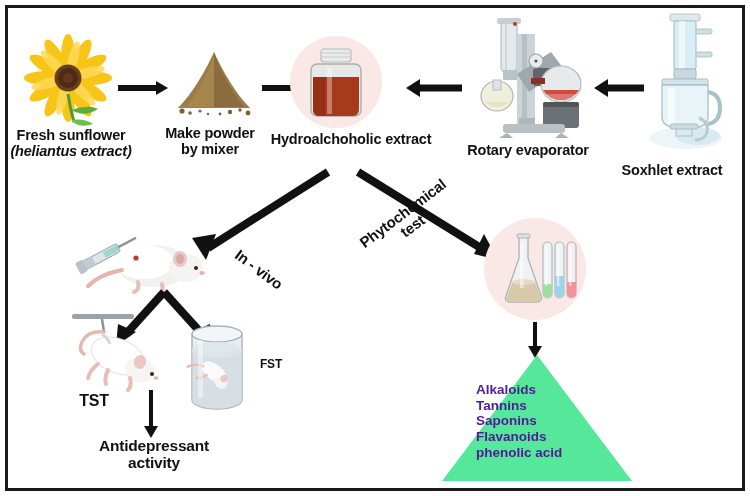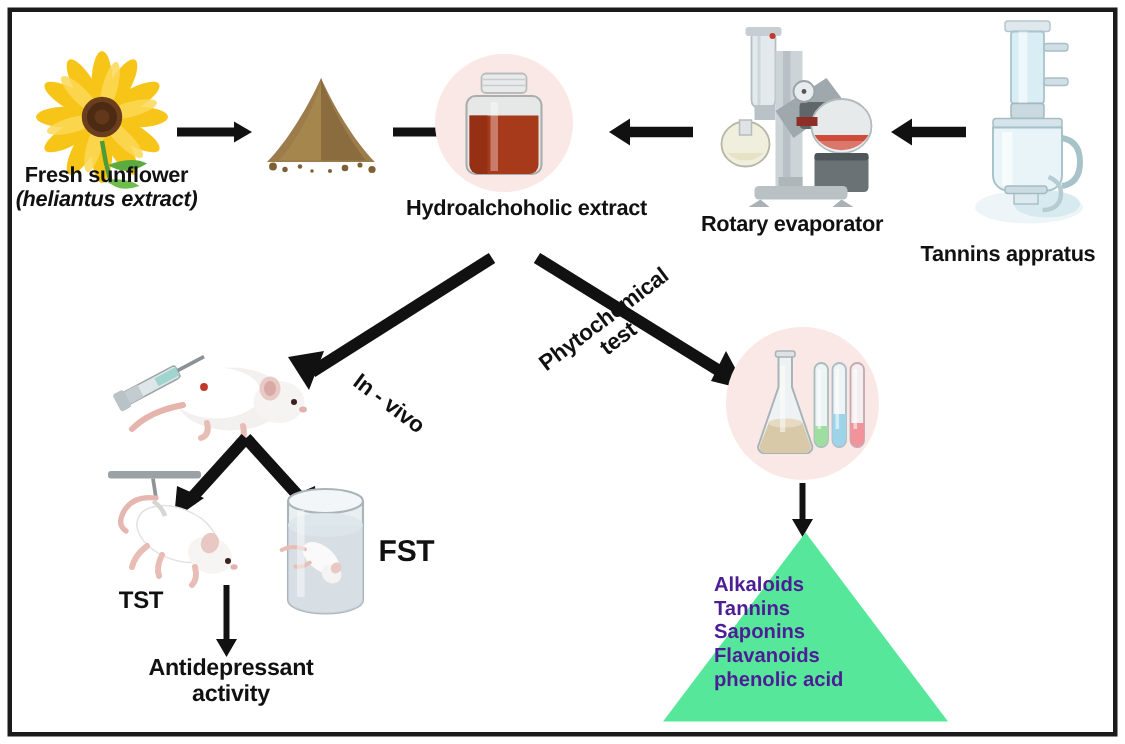--- a/index.html
+++ b/index.html
@@ -171,31 +171,35 @@
       <rect x="16" y="67" width="46" height="6" rx="2" fill="#d4e4ea" stroke="#a7bdc4" stroke-width="1"></rect>
       <path d="M16,73 h46 v32 a10,10 0 0 1 -10,10 h-26 a10,10 0 0 1 -10,-10 z" fill="#e8f4f8" stroke="#a8c2ca" stroke-width="1.3"></path>
       <rect x="22" y="76" width="7" height="36" fill="#ffffff" opacity="0.6"></rect>
       <path d="M62,80 q12,2 12,16 q0,14 -12,16" fill="none" stroke="#a8c2ca" stroke-width="4"></path>
       <path d="M53,106 q10,4 8,14 q-2,8 -12,8" fill="none" stroke="#b5ccd3" stroke-width="3"></path>
       <rect x="30" y="115" width="16" height="9" fill="#dceaef" stroke="#a8c2ca" stroke-width="1"></rect>
       <rect x="24" y="112" width="28" height="5" rx="2" fill="#cadce2" stroke="#a4bac1" stroke-width="0.9"></rect>
     </svg>
   </div>
 
-  <div class="lbl" style="left:0px;top:110px;width:142px;font-size:14.5px;">
+  <div class="lbl" style="left:0px;top:128px;width:142px;font-size:14.5px;">
     <div>Fresh sunflower</div>
     <div class="italic">(heliantus extract)</div>
   </div>
 
+  <div class="lbl" style="left:150px;top:126px;width:120px;font-size:14.5px;">
+    <div>Make powder</div>
+    <div>by mixer</div>
+  </div>
 
   <div class="lbl" style="left:268px;top:132px;width:166px;font-size:14.5px;">Hydroalchoholic extract</div>
 
   <div class="lbl" style="left:445px;top:143px;width:166px;font-size:14.5px;text-align:center;">Rotary evaporator</div>
 
-  <div class="lbl" style="left:602px;top:163px;width:140px;font-size:14.5px;">Tannins appratus</div>
+  <div class="lbl" style="left:602px;top:163px;width:140px;font-size:14.5px;">Soxhlet extract</div>
 
   <div class="node" style="left:186px;top:168px;">
     <svg width="148" height="92" viewBox="0 0 148 92">
       <line x1="142" y1="4" x2="22" y2="80" stroke="#111" stroke-width="8"></line>
       <polygon points="20,92 6,70 30,66" fill="#111"></polygon>
     </svg>
   </div>
 
   <div class="node" style="left:352px;top:168px;">
     <svg width="156" height="98" viewBox="0 0 156 98">
@@ -272,21 +276,21 @@
         <ellipse cx="28" cy="46" rx="14" ry="8" fill="#fbfafa"></ellipse>
         <ellipse cx="40" cy="50" rx="7" ry="6" fill="#f6f4f3"></ellipse>
         <ellipse cx="40" cy="45" rx="3.4" ry="3.8" fill="#e9c8c4"></ellipse>
         <path d="M16,48 q-9,3 -12,10" stroke="#e8bdb6" stroke-width="2.6" fill="none" stroke-linecap="round"></path>
         <path d="M24,53 q-2,6 -6,8" stroke="#e8bdb6" stroke-width="2.6" fill="none" stroke-linecap="round"></path>
       </g>
       <rect x="12" y="14" width="5" height="58" fill="#ffffff" opacity="0.45"></rect>
     </svg>
   </div>
 
-  <div class="lbl" style="left:244px;top:358px;width:54px;font-size:20px;">FST</div>
+  <div class="lbl" style="left:244px;top:358px;width:54px;font-size:12px;">FST</div>
 
   <div class="node" style="left:143px;top:390px;">
     <svg width="16" height="48" viewBox="0 0 16 48">
       <line x1="8" y1="0" x2="8" y2="36" stroke="#111" stroke-width="4"></line>
       <polygon points="1,36 15,36 8,48" fill="#111"></polygon>
     </svg>
   </div>
 
   <div class="lbl" style="left:68px;top:438px;width:172px;font-size:15.5px;">
     <div>Antidepressant</div>

